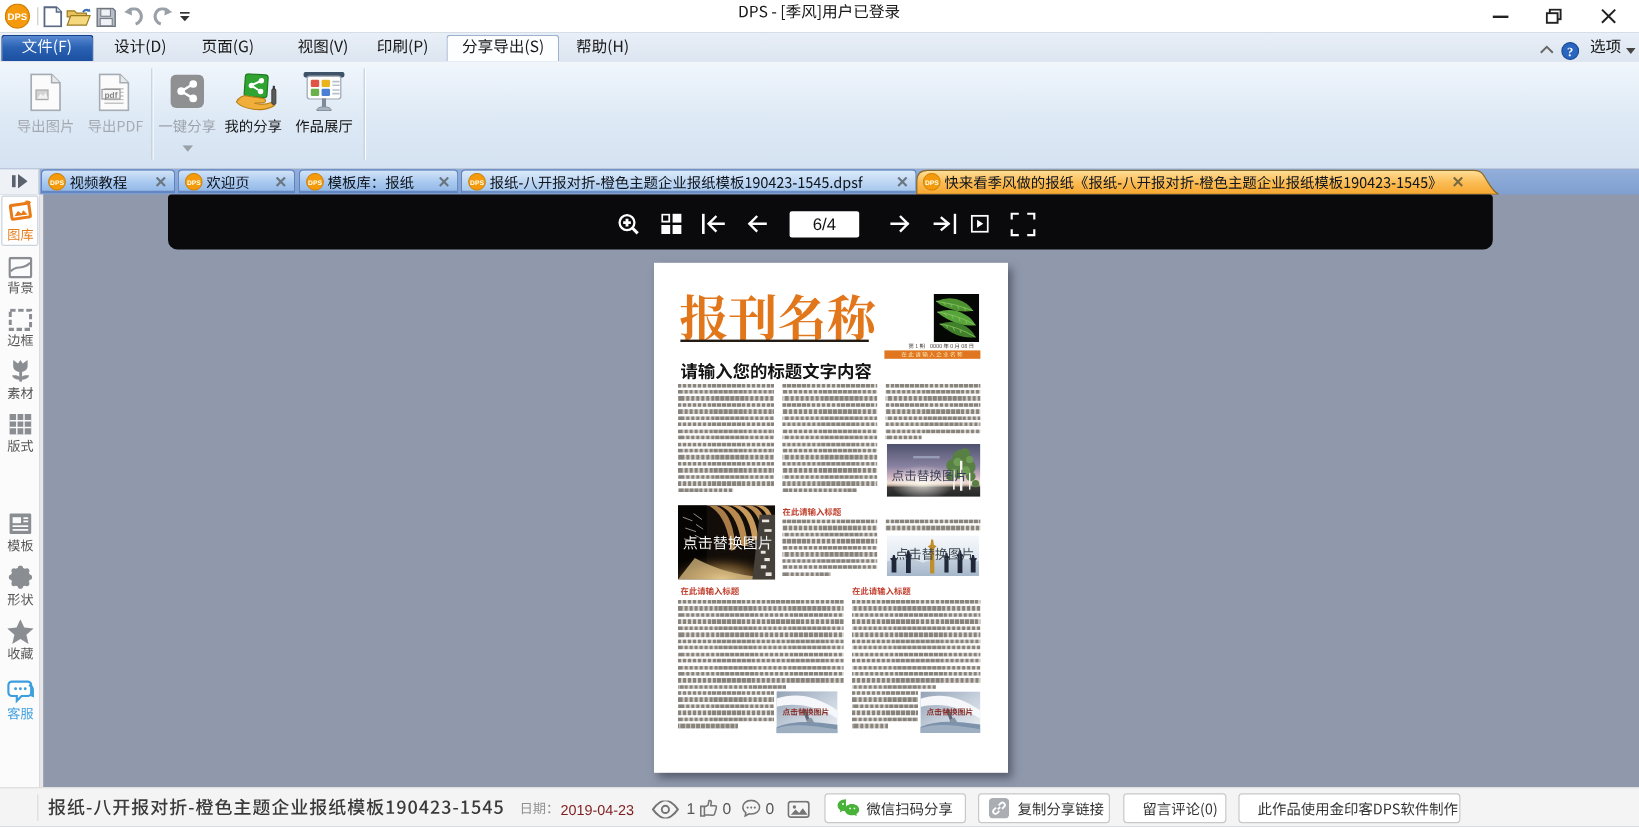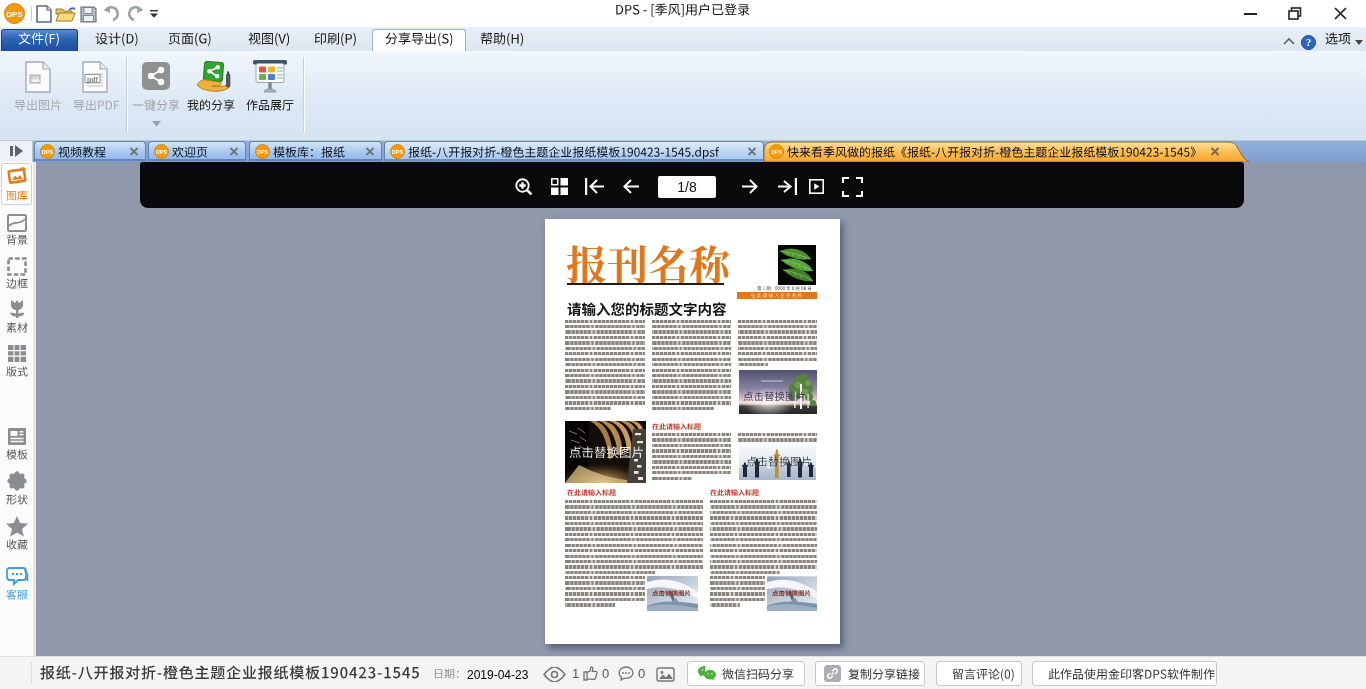--- a/index.html
+++ b/index.html
@@ -402,21 +402,21 @@
     <svg class="abs" style="left:585px;top:178px" width="20" height="17" viewBox="0 0 20 17">
 <rect x="0" y="0" width="2.2" height="17" fill="#fdfdfd"></rect>
       <path d="M19 8.5H5" stroke="#fdfdfd" stroke-width="2"></path>
       <path d="M12 2L5.5 8.5 12 15" fill="none" stroke="#fdfdfd" stroke-width="2"></path>
     </svg>
     <svg class="abs" style="left:622px;top:178px" width="18" height="17" viewBox="0 0 18 17">
 <path d="M17 8.5H2" stroke="#fdfdfd" stroke-width="2"></path>
       <path d="M9 2L2.5 8.5 9 15" fill="none" stroke="#fdfdfd" stroke-width="2"></path>
     </svg>
     <div class="abs" style="left:658px;top:176px;width:58px;height:22px;background:#fff;border-radius:2px"></div>
-    <div class="abs" style="left:658px;top:179px;width:58px;text-align:center;font-size:14px;color:#111">1/8</div>
+    <div class="abs" style="left:658px;top:179px;width:58px;text-align:center;font-size:14px;color:#111">6/4</div>
     <svg class="abs" style="left:741px;top:178px" width="18" height="17" viewBox="0 0 18 17">
 <path d="M1 8.5h15" stroke="#fdfdfd" stroke-width="2"></path>
       <path d="M9 2l6.5 6.5L9 15" fill="none" stroke="#fdfdfd" stroke-width="2"></path>
     </svg>
     <svg class="abs" style="left:777px;top:178px" width="20" height="17" viewBox="0 0 20 17">
 <rect x="17.8" y="0" width="2.2" height="17" fill="#fdfdfd"></rect>
       <path d="M1 8.5h13" stroke="#fdfdfd" stroke-width="2"></path>
       <path d="M7 3l6.5 5.5L7 14" fill="none" stroke="#fdfdfd" stroke-width="2"></path>
     </svg>
     <svg class="abs" style="left:809px;top:179px" width="15" height="15" viewBox="0 0 15 15">
@@ -736,21 +736,21 @@
     <div style="position:absolute;left:40px;top:665px;">
       <svg width="381" height="16" viewBox="0 -13.2 381 16">
         <path d="M7.9 -5.7C8.5 -4.2 9.2 -2.8 10.1 -1.6C9.4 -0.9 8.6 -0.3 7.7 0.2V-5.7ZM9.3 -5.7H12.4C12.1 -4.6 11.6 -3.6 11.0 -2.7C10.3 -3.6 9.7 -4.6 9.3 -5.7ZM6.3 -12.2V1.2H7.7V0.3C8.0 0.6 8.3 1.0 8.5 1.3C9.5 0.8 10.3 0.2 11.0 -0.6C11.8 0.2 12.6 0.8 13.5 1.2C13.8 0.9 14.2 0.3 14.5 0.0C13.6 -0.4 12.7 -1.0 12.0 -1.7C13.0 -3.1 13.7 -4.8 14.0 -6.7L13.1 -7.0L12.8 -7.0H7.7V-10.8H12.1C12.0 -9.7 12.0 -9.2 11.8 -9.0C11.7 -8.9 11.5 -8.9 11.2 -8.9C10.9 -8.9 9.9 -8.9 9.0 -8.9C9.2 -8.6 9.4 -8.1 9.4 -7.8C10.4 -7.7 11.3 -7.7 11.8 -7.8C12.3 -7.8 12.7 -7.9 13.0 -8.2C13.3 -8.6 13.5 -9.5 13.6 -11.6C13.6 -11.8 13.6 -12.2 13.6 -12.2ZM2.7 -12.7V-9.7H0.6V-8.3H2.7V-5.4L0.4 -4.9L0.8 -3.4L2.7 -3.9V-0.4C2.7 -0.2 2.6 -0.1 2.3 -0.1C2.1 -0.1 1.3 -0.1 0.6 -0.1C0.8 0.3 0.9 0.9 1.0 1.2C2.2 1.3 3.0 1.2 3.4 1.0C3.9 0.8 4.1 0.4 4.1 -0.4V-4.3L5.8 -4.8L5.7 -6.2L4.1 -5.8V-8.3H5.7V-9.7H4.1V-12.7Z M16.4 -0.9 16.7 0.5C18.1 0.1 20.0 -0.4 21.8 -0.8L21.7 -2.0C19.8 -1.6 17.8 -1.2 16.4 -0.9ZM16.8 -6.3C17.0 -6.4 17.4 -6.5 19.1 -6.7C18.5 -5.8 17.9 -5.1 17.6 -4.9C17.2 -4.3 16.8 -4.0 16.4 -3.9C16.6 -3.5 16.8 -2.9 16.9 -2.7C17.2 -2.9 17.8 -3.0 21.9 -3.8C21.8 -4.1 21.8 -4.6 21.9 -5.0L18.8 -4.5C20.0 -5.7 21.0 -7.2 21.9 -8.8L20.8 -9.5C20.5 -9.0 20.2 -8.4 19.9 -7.9L18.1 -7.8C19.0 -9.0 19.9 -10.6 20.6 -12.1L19.2 -12.7C18.7 -10.9 17.6 -9.0 17.2 -8.5C16.9 -8.0 16.6 -7.7 16.3 -7.6C16.5 -7.2 16.7 -6.6 16.8 -6.3ZM22.4 1.3C22.7 1.1 23.2 0.9 26.3 -0.2C26.2 -0.5 26.1 -1.0 26.1 -1.4L23.7 -0.7V-5.6H26.2C26.5 -1.7 27.1 1.1 28.7 1.1C29.8 1.1 30.2 0.5 30.4 -1.9C30.0 -2.0 29.5 -2.3 29.2 -2.6C29.2 -1.0 29.1 -0.3 28.9 -0.3C28.2 -0.3 27.7 -2.4 27.5 -5.6H30.0V-6.9H27.4C27.4 -8.1 27.4 -9.4 27.4 -10.8C28.2 -11.0 29.1 -11.2 29.8 -11.4L28.8 -12.5C27.2 -12.0 24.6 -11.5 22.4 -11.2V-0.9C22.4 -0.3 22.1 0.1 21.8 0.2C22.0 0.5 22.3 1.0 22.4 1.3ZM26.1 -6.9H23.7V-10.2C24.5 -10.3 25.2 -10.4 26.0 -10.6C26.0 -9.3 26.0 -8.1 26.1 -6.9Z M32.3 -3.6H36.3V-4.9H32.3Z M42.2 -11.2C41.9 -7.1 41.2 -2.4 38.2 0.1C38.5 0.4 39.0 0.9 39.2 1.2C42.5 -1.6 43.3 -6.6 43.7 -11.1ZM47.9 -11.6 46.5 -11.5C46.6 -10.3 46.9 -2.5 51.2 1.2C51.5 0.8 51.9 0.4 52.4 0.2C48.2 -3.3 47.9 -10.6 47.9 -11.6Z M63.1 -10.4V-6.4H59.3V-6.9V-10.4ZM54.3 -6.4V-5.0H57.7C57.5 -3.1 56.7 -1.2 54.3 0.3C54.7 0.5 55.2 1.0 55.4 1.3C58.1 -0.4 59.0 -2.7 59.2 -5.0H63.1V1.3H64.6V-5.0H67.9V-6.4H64.6V-10.4H67.4V-11.7H54.8V-10.4H57.8V-6.9V-6.4Z M77.3 -5.7C77.8 -4.2 78.6 -2.8 79.5 -1.6C78.8 -0.9 78.0 -0.3 77.0 0.2V-5.7ZM78.7 -5.7H81.7C81.4 -4.6 81.0 -3.6 80.4 -2.7C79.7 -3.6 79.1 -4.6 78.7 -5.7ZM75.6 -12.2V1.2H77.0V0.3C77.3 0.6 77.7 1.0 77.9 1.3C78.9 0.8 79.7 0.2 80.4 -0.6C81.1 0.2 82.0 0.8 82.9 1.2C83.1 0.9 83.5 0.3 83.9 0.0C82.9 -0.4 82.1 -1.0 81.3 -1.7C82.3 -3.1 83.0 -4.8 83.4 -6.7L82.5 -7.0L82.2 -7.0H77.0V-10.8H81.5C81.4 -9.7 81.3 -9.2 81.1 -9.0C81.0 -8.9 80.8 -8.9 80.5 -8.9C80.2 -8.9 79.3 -8.9 78.4 -8.9C78.6 -8.6 78.7 -8.1 78.7 -7.8C79.7 -7.7 80.7 -7.7 81.1 -7.8C81.7 -7.8 82.1 -7.9 82.4 -8.2C82.7 -8.6 82.9 -9.5 82.9 -11.6C82.9 -11.8 82.9 -12.2 82.9 -12.2ZM72.0 -12.7V-9.7H70.0V-8.3H72.0V-5.4L69.8 -4.9L70.1 -3.4L72.0 -3.9V-0.4C72.0 -0.2 71.9 -0.1 71.7 -0.1C71.5 -0.1 70.7 -0.1 69.9 -0.1C70.1 0.3 70.3 0.9 70.4 1.2C71.6 1.3 72.3 1.2 72.8 1.0C73.3 0.8 73.5 0.4 73.5 -0.4V-4.3L75.2 -4.8L75.0 -6.2L73.5 -5.8V-8.3H75.1V-9.7H73.5V-12.7Z M92.5 -5.8C93.2 -4.8 93.9 -3.4 94.1 -2.5L95.4 -3.1C95.1 -4.0 94.4 -5.4 93.7 -6.4ZM86.3 -6.7C87.2 -5.9 88.2 -5.0 89.1 -4.0C88.2 -2.2 87.1 -0.8 85.7 0.1C86.1 0.3 86.5 0.9 86.7 1.2C88.1 0.2 89.2 -1.1 90.1 -2.8C90.7 -2.0 91.2 -1.3 91.6 -0.6L92.7 -1.7C92.3 -2.5 91.6 -3.4 90.7 -4.3C91.4 -6.1 91.9 -8.1 92.1 -10.5L91.2 -10.8L91.0 -10.8H86.2V-9.4H90.6C90.4 -8.0 90.1 -6.7 89.6 -5.5C88.9 -6.2 88.1 -7.0 87.3 -7.6ZM96.5 -12.7V-9.2H92.4V-7.8H96.5V-0.6C96.5 -0.3 96.4 -0.2 96.1 -0.2C95.8 -0.2 95.0 -0.2 94.1 -0.3C94.3 0.2 94.5 0.8 94.6 1.2C95.8 1.2 96.7 1.2 97.2 1.0C97.7 0.7 97.9 0.3 97.9 -0.6V-7.8H99.6V-9.2H97.9V-12.7Z M107.7 -11.3V-6.7C107.7 -4.3 107.5 -1.9 106.1 0.3C106.5 0.6 107.0 1.0 107.3 1.3C108.8 -1.1 109.1 -3.7 109.1 -6.3H111.6V1.2H113.0V-6.3H115.4V-7.7H109.1V-10.2C111.1 -10.5 113.3 -10.9 114.9 -11.4L114.0 -12.6C112.4 -12.0 109.9 -11.6 107.7 -11.3ZM103.7 -12.7V-9.7H101.7V-8.4H103.7V-5.4L101.5 -4.8L101.8 -3.5L103.7 -4.0V-0.4C103.7 -0.2 103.6 -0.1 103.4 -0.1C103.2 -0.1 102.6 -0.1 101.9 -0.1C102.1 0.3 102.3 0.8 102.3 1.2C103.4 1.2 104.0 1.2 104.5 0.9C104.9 0.7 105.1 0.4 105.1 -0.4V-4.4L107.1 -5.0L106.9 -6.3L105.1 -5.8V-8.4H107.0V-9.7H105.1V-12.7Z M117.5 -3.6H121.4V-4.9H117.5Z M130.6 -5.5H134.6V-4.1H130.6ZM125.4 -12.7V-9.8H123.6V-8.5H125.4C125.0 -6.5 124.1 -4.3 123.3 -3.0C123.5 -2.7 123.8 -2.1 123.9 -1.7C124.5 -2.6 125.0 -3.9 125.4 -5.3V1.2H126.7V-5.9C127.1 -5.2 127.5 -4.4 127.6 -3.9L128.5 -5.0C128.2 -5.4 127.2 -7.1 126.7 -7.7V-8.5H128.1V-9.8H126.7V-12.7ZM133.9 -12.6 132.8 -12.3C133.2 -10.8 133.7 -9.6 134.2 -8.6H131.0C131.6 -9.5 132.0 -10.6 132.3 -11.9L131.5 -12.2L131.2 -12.1H128.6V-10.9H130.7C130.6 -10.4 130.3 -10.0 130.1 -9.6C129.7 -9.9 129.3 -10.2 128.9 -10.4L128.2 -9.6C128.6 -9.3 129.1 -8.9 129.4 -8.6C128.9 -7.9 128.3 -7.3 127.6 -7.0C127.9 -6.7 128.2 -6.3 128.4 -6.0C128.7 -6.1 129.0 -6.3 129.3 -6.6V-3.0H135.9V-6.6C136.2 -6.3 136.4 -6.1 136.7 -5.9C136.9 -6.3 137.3 -6.8 137.6 -7.0C137.0 -7.4 136.4 -7.9 135.9 -8.5C136.3 -8.8 136.9 -9.2 137.4 -9.5L136.5 -10.4C136.2 -10.1 135.7 -9.7 135.3 -9.4C135.1 -9.6 134.9 -9.9 134.8 -10.2C135.3 -10.5 135.8 -10.9 136.3 -11.3L135.4 -12.2C135.1 -11.9 134.7 -11.5 134.4 -11.2C134.2 -11.6 134.0 -12.1 133.9 -12.6ZM130.6 -8.1V-7.4H134.4V-8.4C134.8 -7.6 135.3 -7.1 135.9 -6.6H129.3C129.8 -7.0 130.2 -7.5 130.6 -8.1ZM134.0 -3.0C133.8 -2.2 133.3 -1.1 132.9 -0.4H130.7L131.8 -0.8C131.7 -1.3 131.4 -2.2 131.0 -2.9L129.8 -2.5C130.1 -1.9 130.4 -1.0 130.5 -0.4H127.8V0.8H137.3V-0.4H134.4C134.7 -1.0 135.1 -1.8 135.5 -2.5Z M145.7 -7.2V-4.9H142.5V-7.2ZM147.1 -7.2H150.3V-4.9H147.1ZM147.5 -10.2C147.1 -9.6 146.5 -9.0 146.0 -8.5H142.3C142.8 -9.0 143.3 -9.6 143.8 -10.2ZM143.9 -12.7C142.8 -10.8 141.0 -9.0 139.2 -7.9C139.5 -7.6 139.8 -6.9 140.0 -6.6C140.4 -6.8 140.8 -7.1 141.1 -7.4V-1.4C141.1 0.5 141.9 1.0 144.5 1.0C145.1 1.0 149.4 1.0 150.0 1.0C152.4 1.0 152.9 0.3 153.2 -2.1C152.8 -2.2 152.2 -2.4 151.8 -2.6C151.7 -0.7 151.4 -0.3 150.0 -0.3C149.0 -0.3 145.2 -0.3 144.4 -0.3C142.8 -0.3 142.5 -0.5 142.5 -1.4V-3.6H150.3V-3.0H151.7V-8.5H147.7C148.4 -9.2 149.1 -10.0 149.6 -10.8L148.7 -11.5L148.4 -11.4H144.7C144.9 -11.7 145.0 -12.0 145.2 -12.3Z M159.9 -11.8C160.8 -11.2 161.7 -10.4 162.4 -9.7H156.0V-8.3H161.2V-5.3H156.7V-4.0H161.2V-0.6H155.3V0.8H168.8V-0.6H162.8V-4.0H167.3V-5.3H162.8V-8.3H168.0V-9.7H163.2L163.9 -10.3C163.3 -11.0 162.1 -12.0 161.1 -12.6Z M173.1 -9.2H175.8V-8.2H173.1ZM173.1 -11.1H175.8V-10.1H173.1ZM171.8 -12.0V-7.2H177.1V-12.0ZM180.6 -7.9C180.5 -4.1 180.3 -2.3 177.2 -1.3C177.4 -1.1 177.7 -0.7 177.8 -0.4C181.3 -1.5 181.7 -3.7 181.8 -7.9ZM181.3 -2.7C182.2 -2.0 183.3 -1.1 183.9 -0.4L184.7 -1.3C184.1 -1.9 183.0 -2.8 182.1 -3.4ZM172.0 -4.5C171.9 -2.4 171.7 -0.6 170.7 0.6C171.0 0.7 171.5 1.1 171.7 1.2C172.2 0.6 172.5 -0.2 172.8 -1.2C174.0 0.6 176.1 0.9 179.1 0.9H184.4C184.4 0.6 184.6 0.0 184.8 -0.2C183.8 -0.2 179.9 -0.2 179.1 -0.2C177.5 -0.2 176.2 -0.3 175.2 -0.7V-2.7H177.5V-3.7H175.2V-5.2H177.8V-6.2H171.0V-5.2H174.0V-1.4C173.6 -1.7 173.3 -2.1 173.0 -2.7C173.1 -3.2 173.1 -3.8 173.1 -4.4ZM178.3 -9.6V-3.3H179.5V-8.5H182.8V-3.3H184.1V-9.6H181.3L181.8 -10.9H184.7V-12.0H177.8V-10.9H180.4C180.3 -10.4 180.1 -10.0 180.0 -9.6Z M189.1 -5.9V-0.4H187.3V0.8H200.1V-0.4H194.5V-3.9H198.7V-5.2H194.5V-8.5H193.0V-0.4H190.4V-5.9ZM193.5 -12.8C192.0 -10.5 189.2 -8.6 186.5 -7.5C186.9 -7.2 187.3 -6.7 187.5 -6.3C189.8 -7.3 192.0 -8.9 193.6 -10.7C195.6 -8.5 197.7 -7.3 199.9 -6.3C200.0 -6.7 200.4 -7.2 200.8 -7.5C198.5 -8.4 196.4 -9.6 194.4 -11.7L194.8 -12.2Z M214.6 -9.3C214.0 -7.6 213.0 -5.4 212.2 -4.0L213.4 -3.4C214.2 -4.8 215.2 -6.9 215.9 -8.7ZM203.0 -9.0C203.8 -7.2 204.6 -4.8 205.0 -3.5L206.4 -4.0C206.0 -5.4 205.1 -7.6 204.3 -9.3ZM210.6 -12.5V-0.9H208.3V-12.5H206.8V-0.9H202.8V0.5H216.1V-0.9H212.0V-12.5Z M225.7 -5.7C226.2 -4.2 226.9 -2.8 227.8 -1.6C227.1 -0.9 226.3 -0.3 225.4 0.2V-5.7ZM227.0 -5.7H230.1C229.8 -4.6 229.3 -3.6 228.7 -2.7C228.0 -3.6 227.4 -4.6 227.0 -5.7ZM224.0 -12.2V1.2H225.4V0.3C225.7 0.6 226.1 1.0 226.2 1.3C227.2 0.8 228.0 0.2 228.8 -0.6C229.5 0.2 230.3 0.8 231.3 1.2C231.5 0.9 231.9 0.3 232.2 0.0C231.3 -0.4 230.4 -1.0 229.7 -1.7C230.7 -3.1 231.4 -4.8 231.7 -6.7L230.8 -7.0L230.6 -7.0H225.4V-10.8H229.8C229.7 -9.7 229.7 -9.2 229.5 -9.0C229.4 -8.9 229.2 -8.9 228.9 -8.9C228.6 -8.9 227.7 -8.9 226.7 -8.9C226.9 -8.6 227.1 -8.1 227.1 -7.8C228.1 -7.7 229.0 -7.7 229.5 -7.8C230.0 -7.8 230.4 -7.9 230.7 -8.2C231.1 -8.6 231.2 -9.5 231.3 -11.6C231.3 -11.8 231.3 -12.2 231.3 -12.2ZM220.4 -12.7V-9.7H218.4V-8.3H220.4V-5.4L218.1 -4.9L218.5 -3.4L220.4 -3.9V-0.4C220.4 -0.2 220.3 -0.1 220.0 -0.1C219.8 -0.1 219.0 -0.1 218.3 -0.1C218.5 0.3 218.7 0.9 218.7 1.2C219.9 1.3 220.7 1.2 221.2 1.0C221.6 0.8 221.8 0.4 221.8 -0.4V-4.3L223.5 -4.8L223.4 -6.2L221.8 -5.8V-8.3H223.4V-9.7H221.8V-12.7Z M234.1 -0.9 234.4 0.5C235.8 0.1 237.7 -0.4 239.5 -0.8L239.4 -2.0C237.5 -1.6 235.5 -1.2 234.1 -0.9ZM234.5 -6.3C234.7 -6.4 235.1 -6.5 236.8 -6.7C236.2 -5.8 235.6 -5.1 235.3 -4.9C234.9 -4.3 234.5 -4.0 234.2 -3.9C234.3 -3.5 234.5 -2.9 234.6 -2.7C235.0 -2.9 235.5 -3.0 239.6 -3.8C239.6 -4.1 239.6 -4.6 239.6 -5.0L236.6 -4.5C237.7 -5.7 238.7 -7.2 239.6 -8.8L238.5 -9.5C238.3 -9.0 238.0 -8.4 237.6 -7.9L235.9 -7.8C236.7 -9.0 237.6 -10.6 238.3 -12.1L237.0 -12.7C236.4 -10.9 235.3 -9.0 234.9 -8.5C234.6 -8.0 234.3 -7.7 234.0 -7.6C234.2 -7.2 234.4 -6.6 234.5 -6.3ZM240.1 1.3C240.4 1.1 240.9 0.9 244.0 -0.2C243.9 -0.5 243.8 -1.0 243.8 -1.4L241.4 -0.7V-5.6H243.9C244.2 -1.7 244.9 1.1 246.4 1.1C247.5 1.1 247.9 0.5 248.1 -1.9C247.7 -2.0 247.3 -2.3 247.0 -2.6C246.9 -1.0 246.8 -0.3 246.6 -0.3C245.9 -0.3 245.5 -2.4 245.2 -5.6H247.7V-6.9H245.2C245.1 -8.1 245.1 -9.4 245.1 -10.8C246.0 -11.0 246.8 -11.2 247.5 -11.4L246.5 -12.5C245.0 -12.0 242.4 -11.5 240.1 -11.2V-0.9C240.1 -0.3 239.8 0.1 239.5 0.2C239.7 0.5 240.0 1.0 240.1 1.3ZM243.8 -6.9H241.4V-10.2C242.2 -10.3 242.9 -10.4 243.7 -10.6C243.7 -9.3 243.7 -8.1 243.8 -6.9Z M256.6 -6.2H261.4V-5.3H256.6ZM256.6 -8.0H261.4V-7.1H256.6ZM260.2 -12.7V-11.5H258.1V-12.7H256.8V-11.5H254.8V-10.3H256.8V-9.3H258.1V-10.3H260.2V-9.3H261.6V-10.3H263.5V-11.5H261.6V-12.7ZM255.3 -9.0V-4.3H258.3C258.3 -3.9 258.2 -3.5 258.1 -3.2H254.5V-2.0H257.7C257.2 -1.0 256.1 -0.3 254.0 0.1C254.3 0.4 254.6 0.9 254.8 1.3C257.3 0.7 258.5 -0.4 259.2 -1.8C259.9 -0.3 261.2 0.8 263.0 1.2C263.2 0.9 263.6 0.4 263.9 0.1C262.3 -0.2 261.2 -1.0 260.5 -2.0H263.5V-3.2H259.5C259.6 -3.5 259.7 -3.9 259.7 -4.3H262.8V-9.0ZM251.8 -12.7V-9.8H250.0V-8.5H251.8V-8.3C251.4 -6.4 250.6 -4.2 249.7 -3.0C249.9 -2.7 250.3 -2.1 250.4 -1.6C250.9 -2.4 251.4 -3.5 251.8 -4.8V1.2H253.1V-6.1C253.5 -5.4 253.9 -4.5 254.1 -4.0L254.9 -5.1C254.7 -5.5 253.5 -7.4 253.1 -7.9V-8.5H254.6V-9.8H253.1V-12.7Z M267.9 -12.7V-9.8H265.9V-8.5H267.8C267.3 -6.5 266.5 -4.2 265.5 -3.0C265.7 -2.7 266.1 -2.0 266.2 -1.6C266.8 -2.6 267.4 -4.1 267.9 -5.7V1.2H269.2V-6.4C269.6 -5.7 270.0 -4.8 270.1 -4.3L271.0 -5.4C270.7 -5.9 269.6 -7.6 269.2 -8.1V-8.5H270.9V-9.8H269.2V-12.7ZM278.2 -12.4C276.7 -11.8 273.9 -11.5 271.5 -11.4V-7.7C271.5 -5.3 271.3 -1.9 269.7 0.5C270.0 0.7 270.6 1.1 270.8 1.3C272.4 -1.0 272.8 -4.5 272.9 -7.1H273.1C273.5 -5.2 274.1 -3.6 275.0 -2.2C274.1 -1.2 273.0 -0.4 271.8 0.1C272.1 0.4 272.5 0.9 272.6 1.3C273.8 0.7 274.9 -0.0 275.8 -1.0C276.6 -0.0 277.6 0.8 278.7 1.3C278.9 0.9 279.4 0.4 279.7 0.1C278.5 -0.4 277.5 -1.2 276.7 -2.1C277.7 -3.7 278.5 -5.6 278.9 -8.1L278.0 -8.4L277.8 -8.4H272.9V-10.2C275.1 -10.3 277.6 -10.7 279.2 -11.3ZM277.3 -7.1C277.0 -5.7 276.5 -4.4 275.8 -3.4C275.2 -4.5 274.7 -5.7 274.4 -7.1Z M282.2 0.0H288.5V-1.4H286.4V-11.1H285.1C284.4 -10.7 283.7 -10.4 282.6 -10.2V-9.1H284.6V-1.4H282.2Z M293.9 0.2C296.0 0.2 298.0 -1.6 298.0 -5.9C298.0 -9.6 296.3 -11.2 294.2 -11.2C292.4 -11.2 290.9 -9.8 290.9 -7.6C290.9 -5.3 292.2 -4.1 294.0 -4.1C294.8 -4.1 295.8 -4.6 296.4 -5.4C296.3 -2.3 295.2 -1.2 293.8 -1.2C293.1 -1.2 292.5 -1.5 292.0 -2.1L291.1 -1.0C291.7 -0.3 292.6 0.2 293.9 0.2ZM296.4 -6.8C295.8 -5.8 295.0 -5.4 294.3 -5.4C293.1 -5.4 292.5 -6.2 292.5 -7.6C292.5 -9.1 293.3 -9.9 294.2 -9.9C295.4 -9.9 296.2 -8.9 296.4 -6.8Z M303.9 0.2C306.0 0.2 307.5 -1.7 307.5 -5.6C307.5 -9.4 306.0 -11.2 303.9 -11.2C301.7 -11.2 300.3 -9.4 300.3 -5.6C300.3 -1.7 301.7 0.2 303.9 0.2ZM303.9 -1.2C302.8 -1.2 302.0 -2.4 302.0 -5.6C302.0 -8.7 302.8 -9.9 303.9 -9.9C305.0 -9.9 305.8 -8.7 305.8 -5.6C305.8 -2.4 305.0 -1.2 303.9 -1.2Z M314.0 0.0H315.7V-3.0H317.1V-4.3H315.7V-11.1H313.7L309.3 -4.1V-3.0H314.0ZM314.0 -4.3H311.0L313.2 -7.6C313.5 -8.2 313.8 -8.8 314.1 -9.3H314.1C314.1 -8.7 314.0 -7.8 314.0 -7.2Z M319.0 0.0H326.1V-1.5H323.3C322.8 -1.5 322.1 -1.4 321.5 -1.4C323.9 -3.6 325.6 -5.8 325.6 -7.9C325.6 -9.9 324.3 -11.2 322.3 -11.2C320.8 -11.2 319.8 -10.6 318.9 -9.6L319.9 -8.6C320.5 -9.3 321.2 -9.9 322.0 -9.9C323.3 -9.9 323.9 -9.0 323.9 -7.8C323.9 -6.0 322.2 -3.9 319.0 -1.0Z M331.7 0.2C333.7 0.2 335.4 -1.0 335.4 -3.0C335.4 -4.5 334.4 -5.4 333.1 -5.7V-5.8C334.3 -6.2 335.0 -7.1 335.0 -8.4C335.0 -10.2 333.6 -11.2 331.6 -11.2C330.3 -11.2 329.3 -10.7 328.5 -9.9L329.4 -8.8C330.0 -9.4 330.7 -9.9 331.6 -9.9C332.6 -9.9 333.3 -9.3 333.3 -8.3C333.3 -7.2 332.5 -6.4 330.4 -6.4V-5.1C332.9 -5.1 333.6 -4.3 333.6 -3.1C333.6 -1.9 332.8 -1.2 331.5 -1.2C330.4 -1.2 329.6 -1.8 328.9 -2.4L328.1 -1.3C328.8 -0.5 329.9 0.2 331.7 0.2Z M337.7 -3.6H341.7V-4.9H337.7Z M344.4 0.0H350.8V-1.4H348.6V-11.1H347.3C346.7 -10.7 345.9 -10.4 344.9 -10.2V-9.1H346.9V-1.4H344.4Z M356.5 0.2C358.5 0.2 360.3 -1.2 360.3 -3.6C360.3 -6.0 358.7 -7.1 356.9 -7.1C356.3 -7.1 355.9 -7.0 355.4 -6.8L355.6 -9.6H359.7V-11.1H354.1L353.8 -5.8L354.7 -5.2C355.3 -5.7 355.7 -5.9 356.4 -5.9C357.7 -5.9 358.5 -5.0 358.5 -3.6C358.5 -2.1 357.6 -1.2 356.3 -1.2C355.2 -1.2 354.4 -1.8 353.7 -2.4L352.9 -1.3C353.7 -0.5 354.8 0.2 356.5 0.2Z M367.0 0.0H368.6V-3.0H370.0V-4.3H368.6V-11.1H366.6L362.2 -4.1V-3.0H367.0ZM367.0 -4.3H363.9L366.1 -7.6C366.4 -8.2 366.7 -8.8 367.0 -9.3H367.0C367.0 -8.7 367.0 -7.8 367.0 -7.2Z M375.2 0.2C377.2 0.2 379.0 -1.2 379.0 -3.6C379.0 -6.0 377.4 -7.1 375.6 -7.1C375.0 -7.1 374.6 -7.0 374.1 -6.8L374.3 -9.6H378.4V-11.1H372.8L372.5 -5.8L373.4 -5.2C374.0 -5.7 374.4 -5.9 375.1 -5.9C376.4 -5.9 377.2 -5.0 377.2 -3.6C377.2 -2.1 376.3 -1.2 375.0 -1.2C373.9 -1.2 373.1 -1.8 372.4 -2.4L371.6 -1.3C372.4 -0.5 373.5 0.2 375.2 0.2Z" fill="#3a3a3a"></path>
       </svg>
     </div>
     <div style="position:absolute;left:433px;top:668px;">
       <svg width="33" height="12" viewBox="0 -9.7 33 12">
         <path d="M2.8 -3.9H8.3V-0.8H2.8ZM2.8 -4.7V-7.7H8.3V-4.7ZM1.9 -8.5V0.8H2.8V0.0H8.3V0.7H9.2V-8.5Z M13.0 -1.6C12.6 -0.8 12.0 -0.1 11.4 0.4C11.6 0.5 12.0 0.7 12.1 0.9C12.7 0.3 13.3 -0.5 13.7 -1.4ZM14.5 -1.2C15.0 -0.7 15.5 0.0 15.7 0.5L16.3 0.1C16.1 -0.4 15.6 -1.1 15.2 -1.6ZM20.4 -7.9V-6.2H18.1V-7.9ZM17.4 -8.7V-4.7C17.4 -3.1 17.3 -1.0 16.4 0.5C16.6 0.5 16.9 0.8 17.0 0.9C17.7 -0.1 18.0 -1.5 18.1 -2.9H20.4V-0.2C20.4 -0.0 20.3 0.0 20.2 0.0C20.0 0.1 19.5 0.1 18.9 0.0C19.0 0.3 19.1 0.6 19.1 0.8C19.9 0.8 20.5 0.8 20.8 0.7C21.1 0.5 21.2 0.3 21.2 -0.2V-8.7ZM20.4 -5.4V-3.6H18.1C18.1 -4.0 18.1 -4.4 18.1 -4.7V-5.4ZM15.3 -9.1V-7.8H13.3V-9.1H12.5V-7.8H11.6V-7.0H12.5V-2.5H11.4V-1.8H16.8V-2.5H16.0V-7.0H16.8V-7.8H16.0V-9.1ZM13.3 -7.0H15.3V-6.1H13.3ZM13.3 -5.4H15.3V-4.3H13.3ZM13.3 -3.7H15.3V-2.5H13.3Z M24.8 -5.3C25.2 -5.3 25.6 -5.7 25.6 -6.2C25.6 -6.7 25.2 -7.0 24.8 -7.0C24.3 -7.0 23.9 -6.7 23.9 -6.2C23.9 -5.7 24.3 -5.3 24.8 -5.3ZM24.8 0.0C25.2 0.0 25.6 -0.3 25.6 -0.8C25.6 -1.3 25.2 -1.6 24.8 -1.6C24.3 -1.6 23.9 -1.3 23.9 -0.8C23.9 -0.3 24.3 0.0 24.8 0.0Z" fill="#8f8f8f"></path>
       </svg>
     </div>
-    <div class="abs" style="left:467px;top:667.5px;font-size:12px;color:#000000">2019-04-23</div>
+    <div class="abs" style="left:467px;top:667.5px;font-size:12px;color:#7f1d1d">2019-04-23</div>
     <svg class="abs" style="left:542px;top:667px" width="25" height="15" viewBox="0 0 20 13">
 <path d="M1 6.5C4 2 8 0 10 0s6 2 9 6.5C16 11 12 13 10 13S4 11 1 6.5z" fill="none" stroke="#757575" stroke-width="1.4"></path>
 <circle cx="10" cy="6.5" r="2.6" fill="none" stroke="#757575" stroke-width="1.4"></circle>
     </svg>
     <div class="abs" style="left:572px;top:666px;font-size:13px;color:#555">1</div>
     <svg class="abs" style="left:583px;top:666px" width="15" height="15" viewBox="0 0 15 15">
 <path d="M1 6h3v8H1zM4 13V6.5L7 5l.8-3.5c0-.8 2-.8 2 .8L9.3 5.4h3.5c1 0 1.4.8 1.2 1.6l-1.4 5c-.2.8-.8 1.4-1.7 1.4z" fill="none" stroke="#757575" stroke-width="1.3"></path>
     </svg>
     <div class="abs" style="left:602px;top:666px;font-size:13px;color:#555">0</div>
     <svg class="abs" style="left:618px;top:666px" width="16" height="15" viewBox="0 0 16 15">

